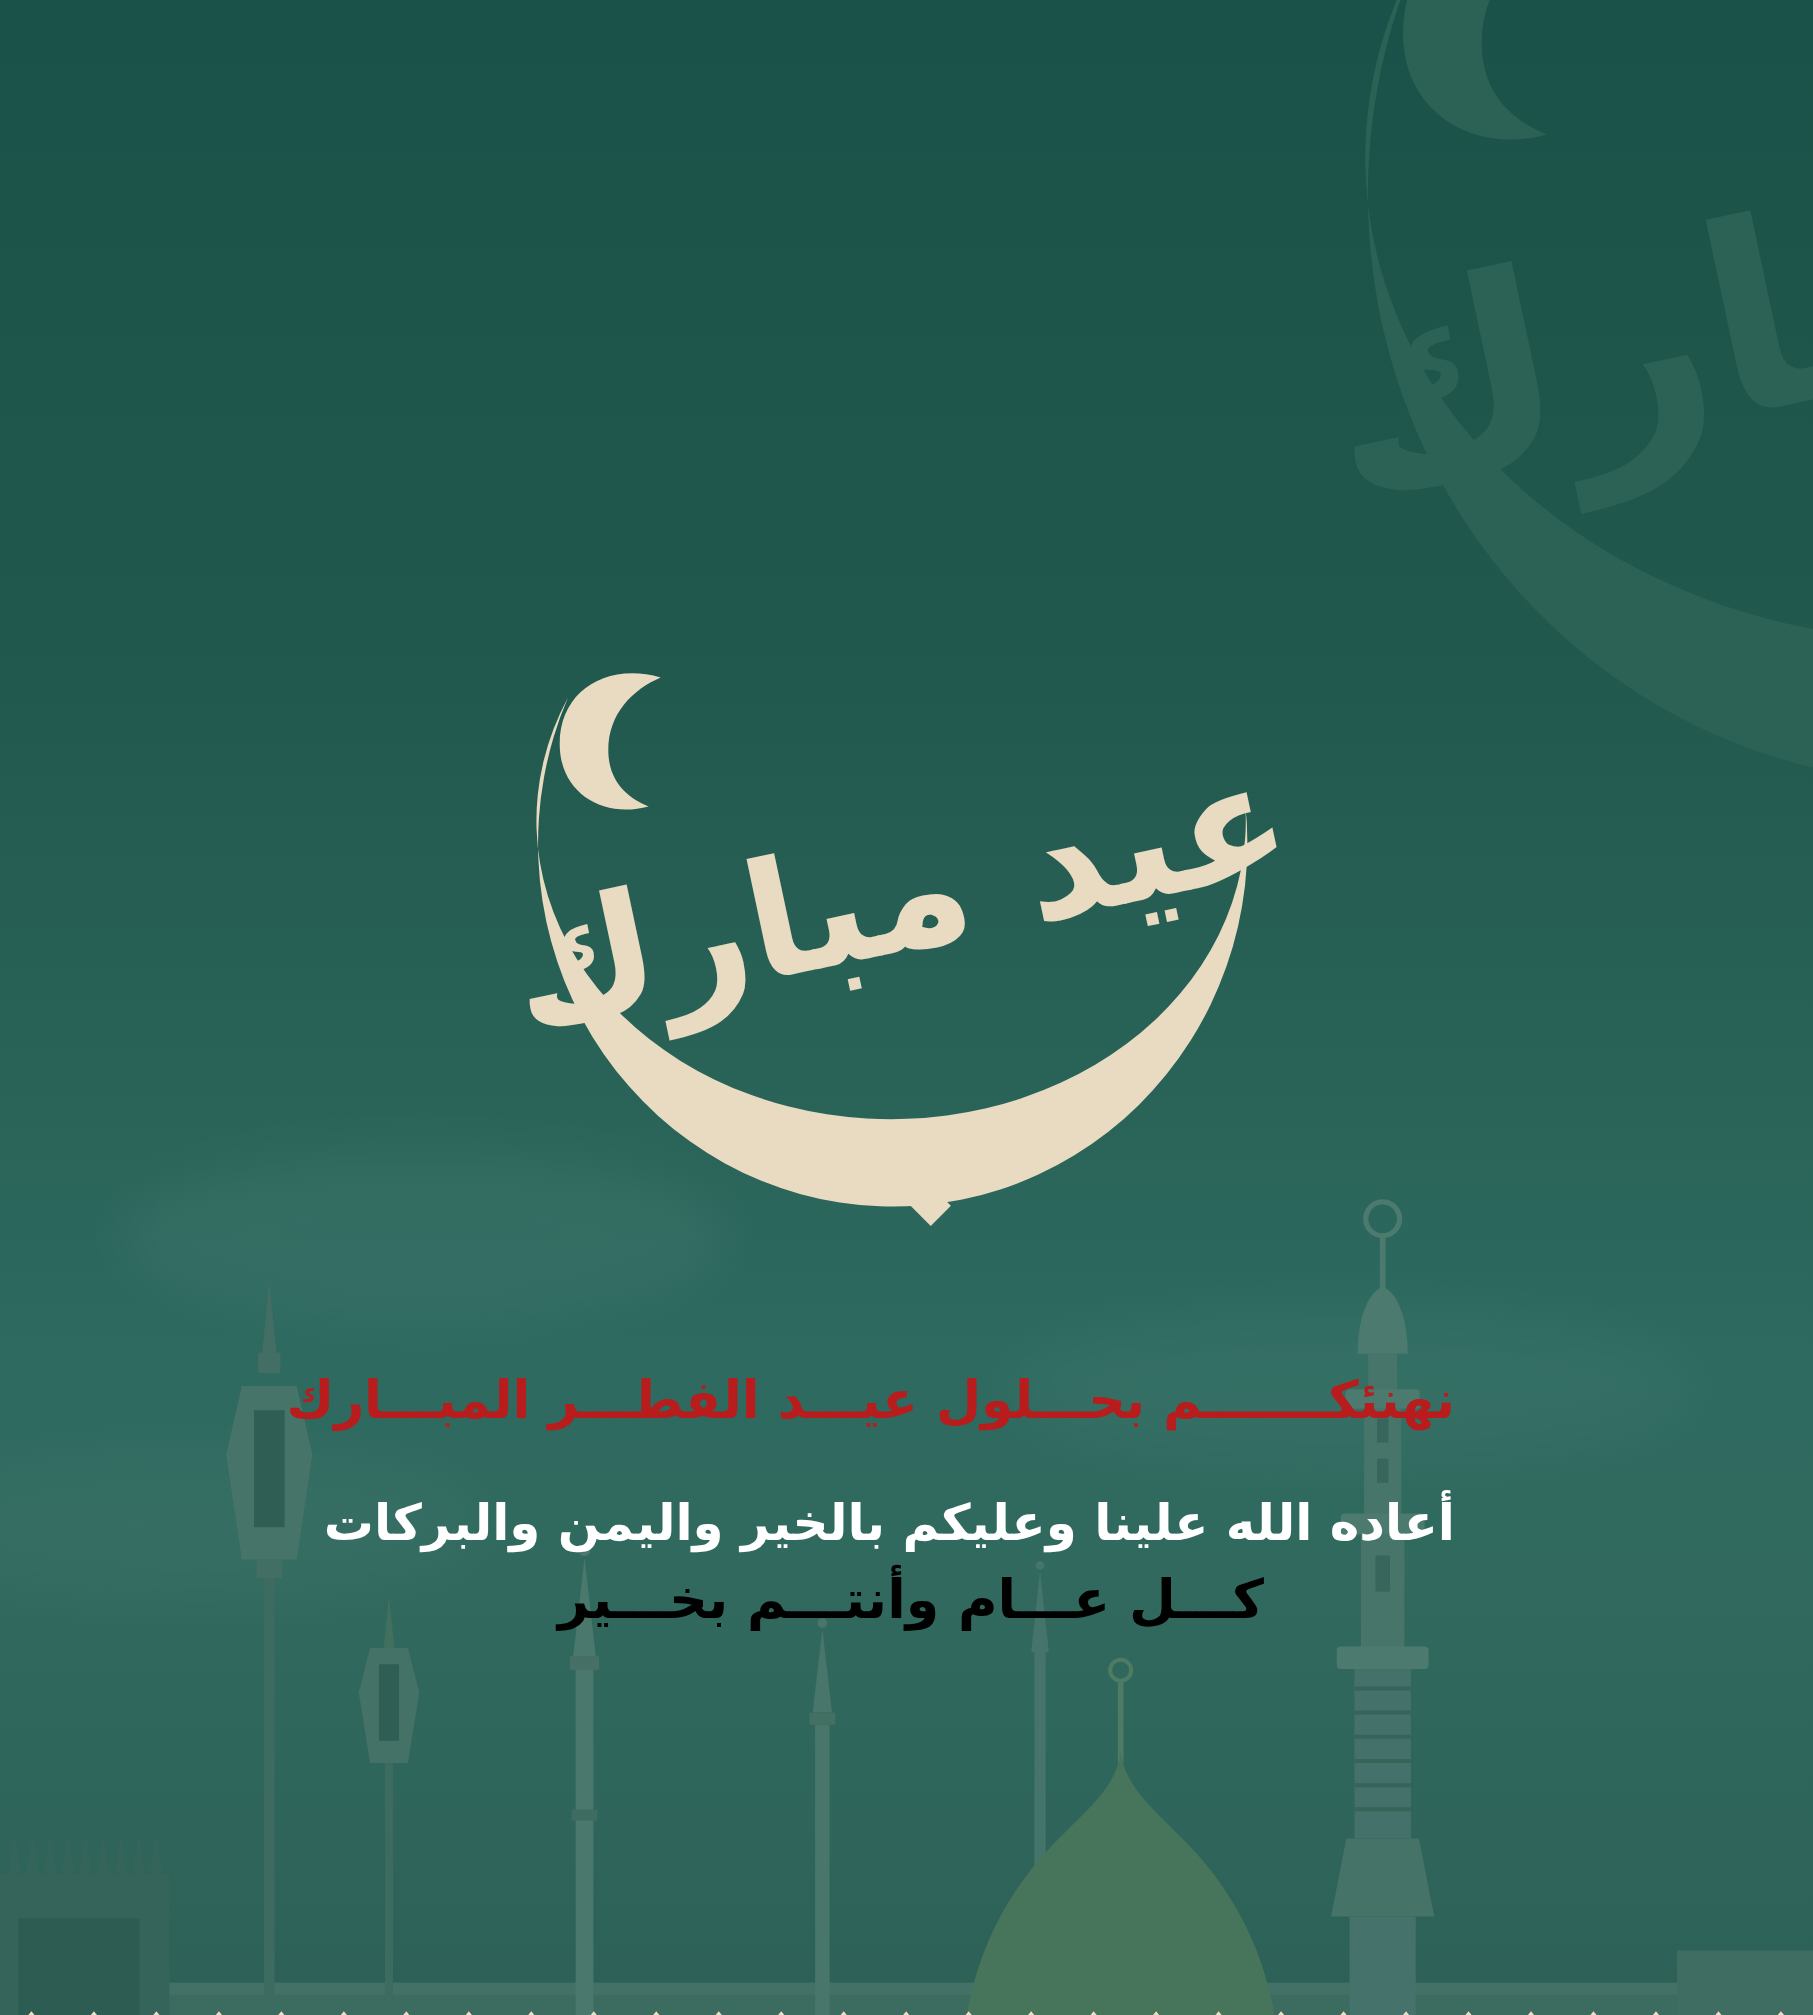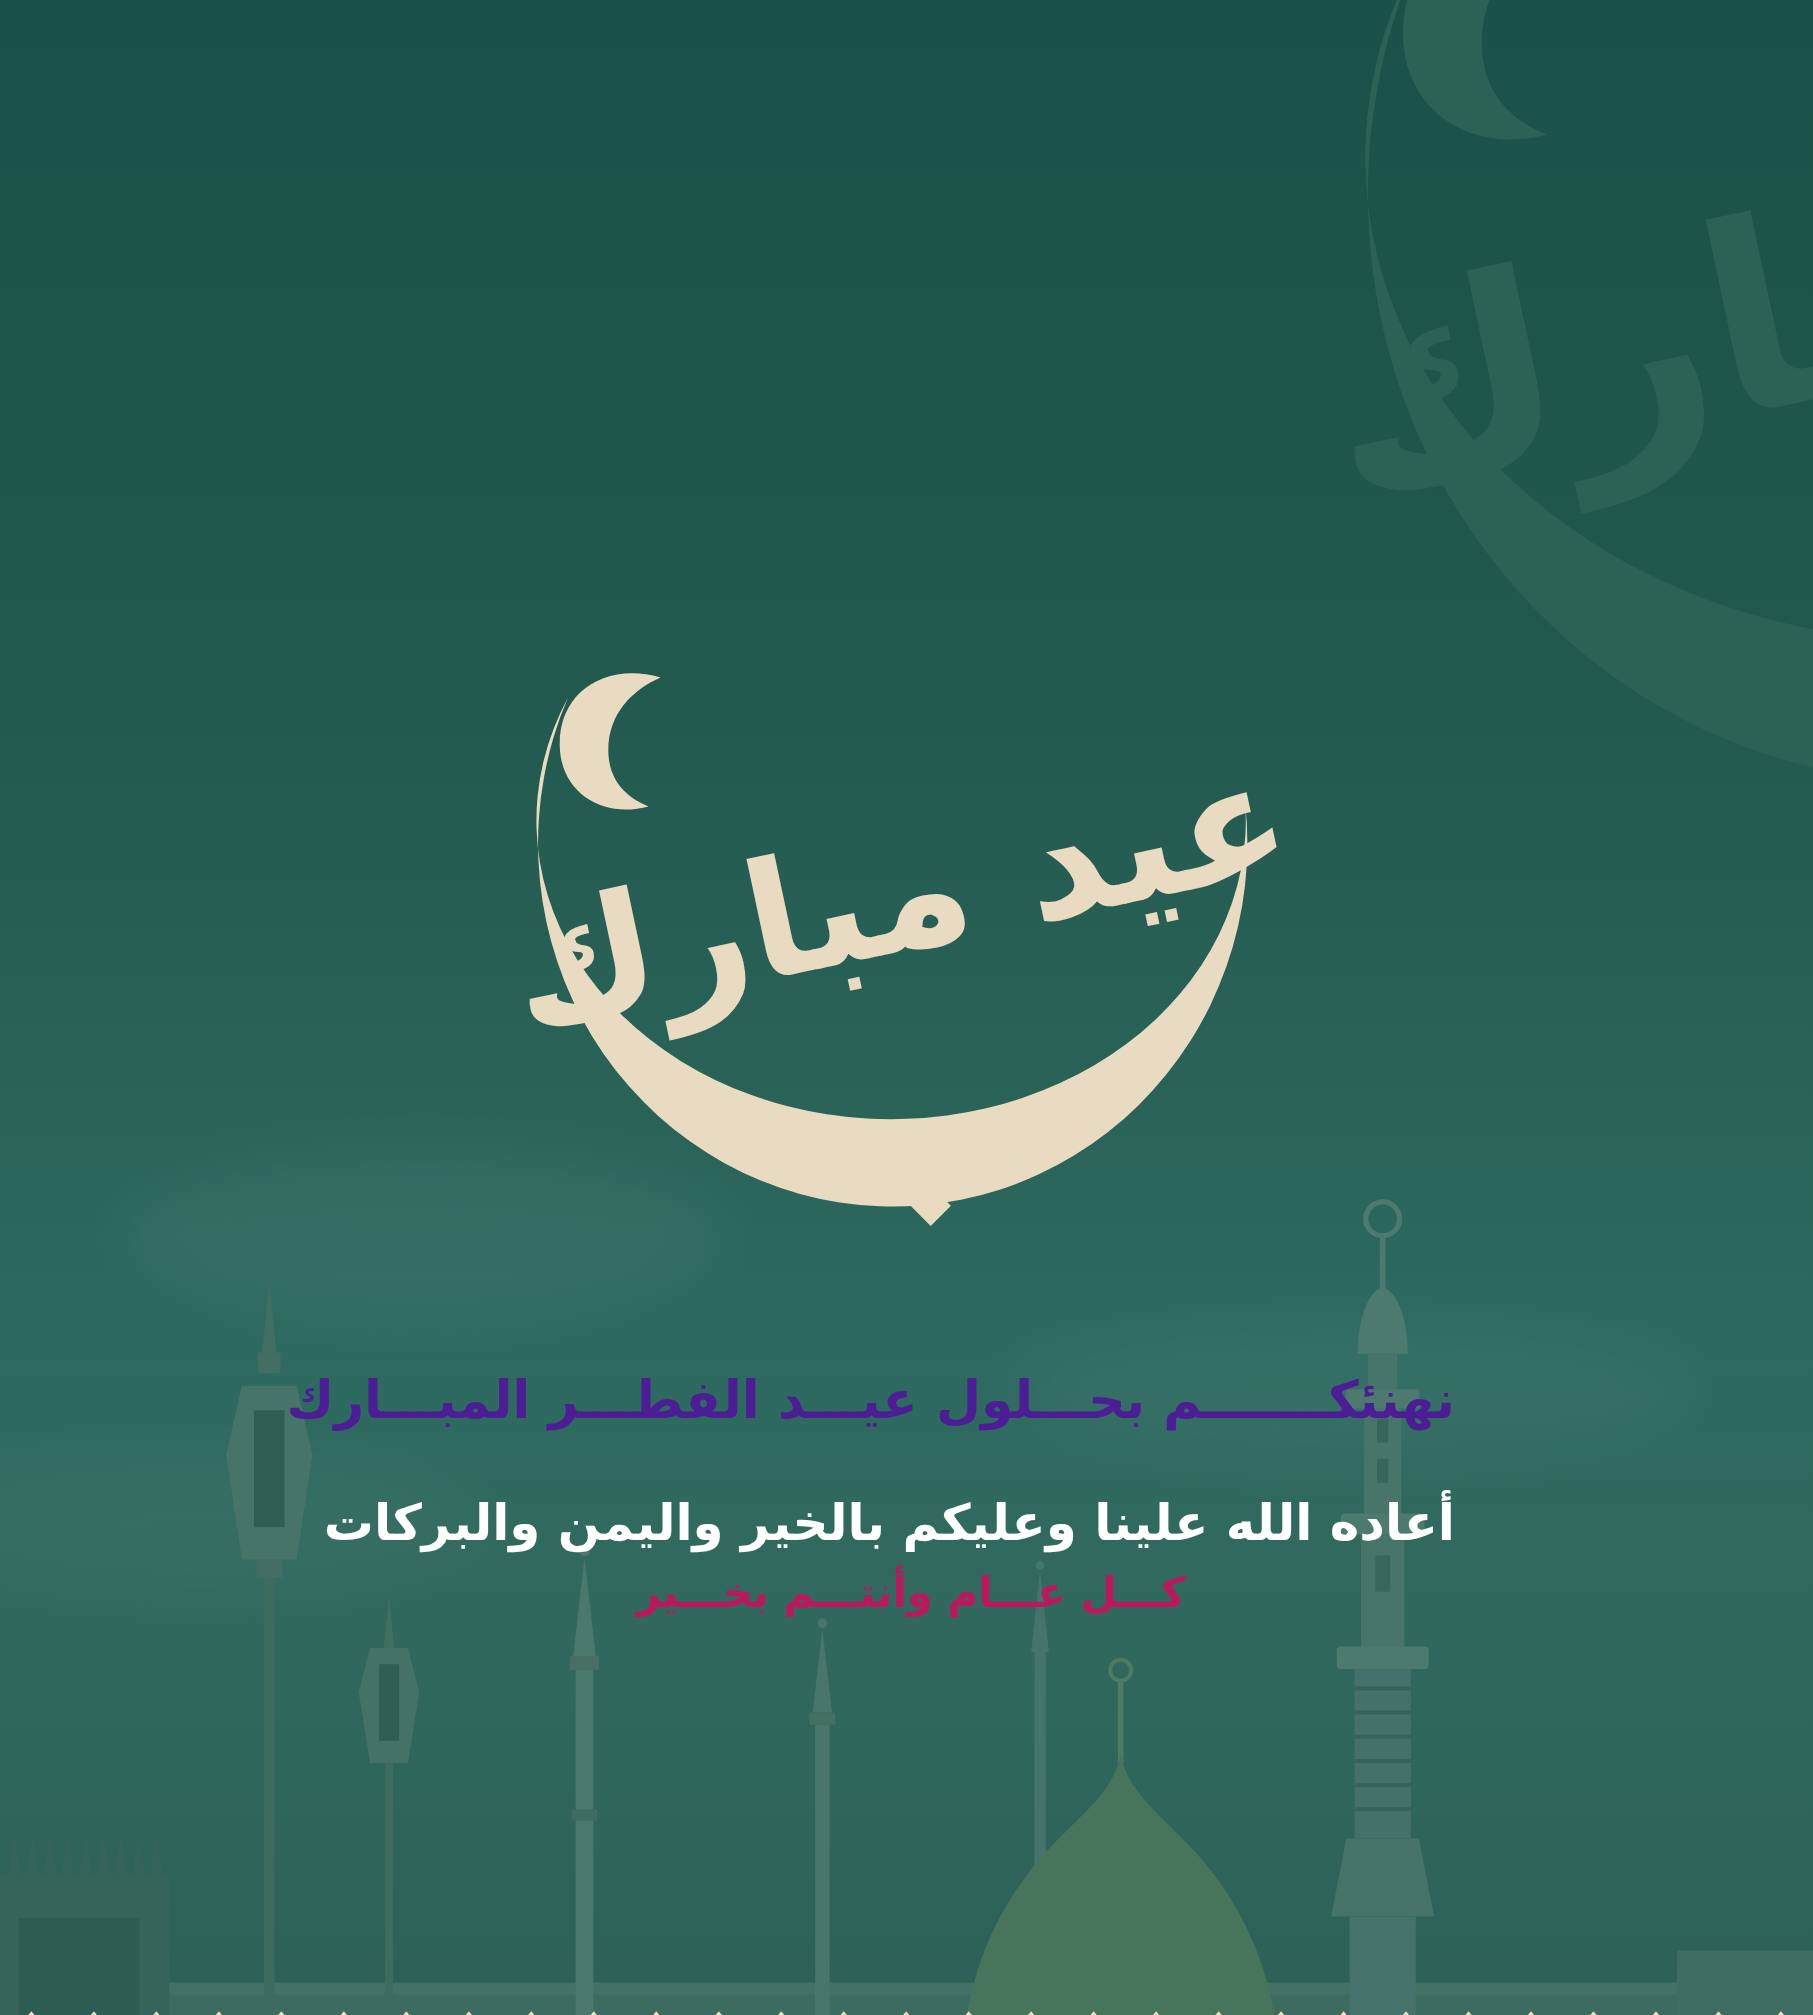--- a/index.html
+++ b/index.html
@@ -25,23 +25,23 @@
   #callig-main{left:435px;top:629px;z-index:4;}
   #callig-main .sw{fill:#e8dbc1;}
   #callig-main .callig-text{font-size:161px;color:#e8dbc1;}
   #watermark{left:1201px;top:-153px;transform:scale(1.62);transform-origin:0 0;z-index:1;}
   #watermark .sw{fill:#2c6156;}
   #watermark .callig-text{font-size:161px;color:#2c6156;}
 
   
   .greet-line{position:absolute;left:367px;width:1088px;text-align:center;direction:rtl;
     font-weight:bold;white-space:nowrap;z-index:4;}
-  #greet1{top:1370px;font-size:52px;color:#4c1d95;}
+  #greet1{top:1370px;font-size:52px;color:#b91c1c;}
   #greet2{top:1450px;font-size:50px;color:#ffffff;margin-top:44px;}
-  #greet3{top:1568px;font-size:42px;color:#be185d;}
+  #greet3{top:1568px;font-size:54px;color:#000000;}
 
   
   #mosque{position:absolute;left:0;top:1128px;z-index:2;}
   #starband{position:absolute;left:0;top:2006px;z-index:3;}
 </style>
 </head>
 <body>
 
 <div class="cloud" id="cloud1"></div>
 <div class="cloud" id="cloud2"></div>

